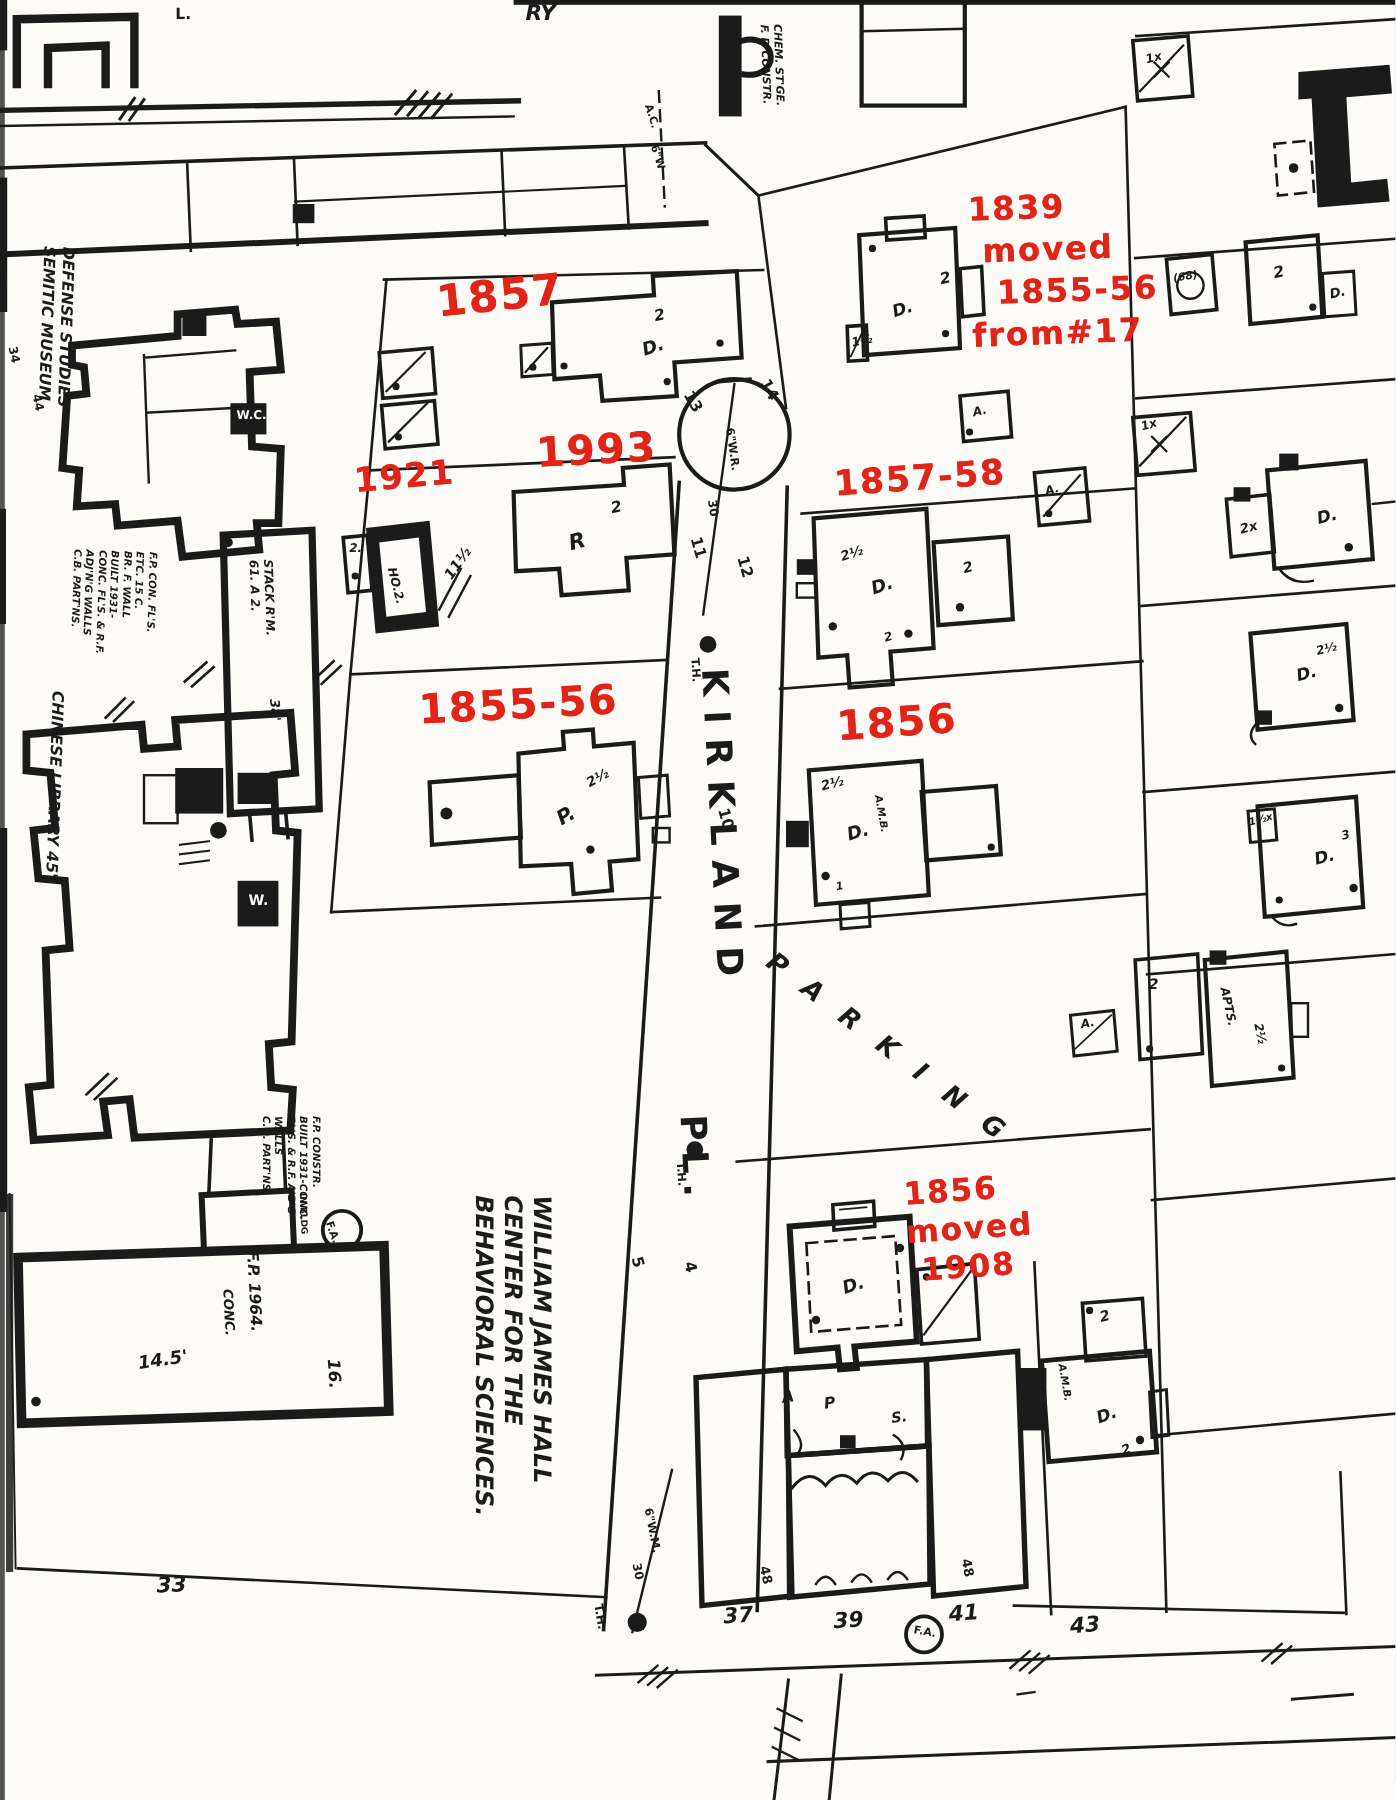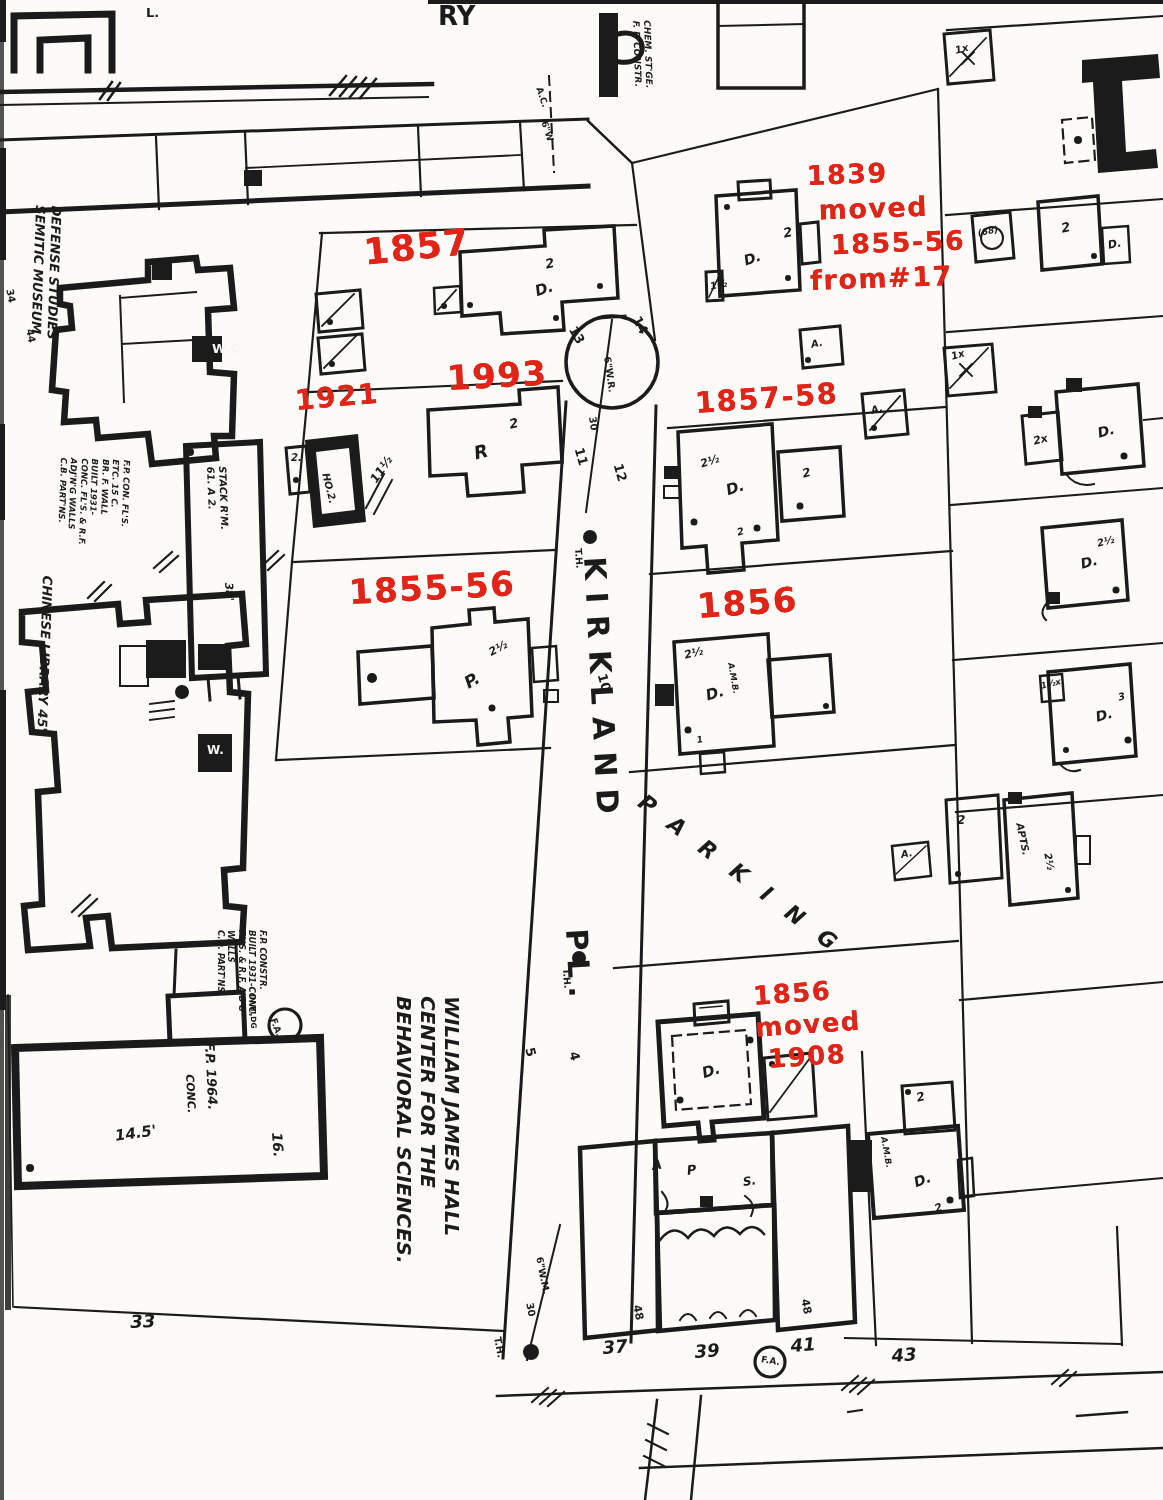--- a/index.html
+++ b/index.html
@@ -336,21 +336,21 @@
 C.B. PART'NS.</div>
       <div class="map-label" style="left: 268px; top: 930px; font-size: 8.5px; transform: rotate(90deg); line-height: 10.5px; font-style: italic;">F.P. CONSTR.
 BUILT 1931-CONC.
 FL'S. &amp; R.F. A'B'G
 WALLS
 C.O. PART'NS.</div>
       <div class="map-label" style="left: 652px; top: 20px; font-size: 9px; transform: rotate(88deg); line-height: 11px; font-style: italic;">CHEM. ST'GE.
 F. P. CONSTR.</div>
       <div class="map-label" style="left: 543px; top: 86px; font-size: 9px; transform: rotate(72deg);">A.C.</div>
       <div class="map-label" style="left: 548px; top: 120px; font-size: 9px; transform: rotate(72deg);">6"W</div>
-      <div class="map-label" style="left: 438px; top: 2px; font-size: 26px; ">RY</div>
+      <div class="map-label" style="left: 438px; top: 2px; font-size: 18px; font-style: italic;">RY</div>
       <div class="map-label" style="left: 146px; top: 6px; font-size: 13px;">L.</div>
       <div class="map-label" style="left: 2px; top: 226px; font-size: 11px; transform: rotate(78deg);">5a.</div>
       <div class="map-label" style="left: 14px; top: 288px; font-size: 10px; transform: rotate(78deg);">34</div>
       <div class="map-label" style="left: 34px; top: 328px; font-size: 10px; transform: rotate(78deg);">44</div>
       <div class="map-label" style="left: 709px; top: 282px; font-size: 10px; transform: rotate(-12deg); font-style: italic;">1½</div>
       <div class="map-label" style="left: 782px; top: 227px; font-size: 13px; transform: rotate(-12deg); font-style: italic;">2</div>
       <div class="map-label" style="left: 742px; top: 254px; font-size: 14px; transform: rotate(-18deg); font-style: italic;">D.</div>
       <div class="map-label" style="left: 810px; top: 340px; font-size: 10px; transform: rotate(-12deg); font-style: italic;">A.</div>
       <div class="map-label" style="left: 870px; top: 406px; font-size: 10px; transform: rotate(-15deg); font-style: italic;">A.</div>
       <div class="map-label" style="left: 544px; top: 258px; font-size: 13px; transform: rotate(-12deg); font-style: italic;">2</div>
@@ -391,21 +391,21 @@
       <div class="map-label" style="left: 1094px; top: 710px; font-size: 14px; transform: rotate(-14deg); font-style: italic;">D.</div>
       <div class="map-label" style="left: 1117px; top: 693px; font-size: 10px; transform: rotate(-14deg); font-style: italic;">3</div>
       <div class="map-label" style="left: 957px; top: 814px; font-size: 12px; font-style: italic;">2</div>
       <div class="map-label" style="left: 900px; top: 850px; font-size: 10px; transform: rotate(-10deg); font-style: italic;">A.</div>
       <div class="map-label" style="left: 1024px; top: 822px; font-size: 10px; transform: rotate(78deg); font-style: italic;">APTS.</div>
       <div class="map-label" style="left: 1052px; top: 852px; font-size: 10px; transform: rotate(78deg); font-style: italic;">2½</div>
     </div>
 
   <div class="layer layer-white">
 
-  <div class="map-label" style="left: 197px; top: 342px; font-size: 13px; margin-left: 15px;">W.C.</div>
+  <div class="map-label" style="left: 197px; top: 342px; font-size: 10px;">W.C.</div>
       <div class="map-label" style="left: 207px; top: 744px; font-size: 12px;">W.</div>
     </div>
 
   <div class="layer layer-red">
 
   <div class="map-label" style="left: 362px; top: 234px; font-size: 36px; transform: rotate(-6deg);">1857</div>
       <div class="map-label" style="left: 806px; top: 158px; font-size: 27px; transform: rotate(-2deg); line-height: 35px;">1839
  moved
   1855-56
 from#17</div>

